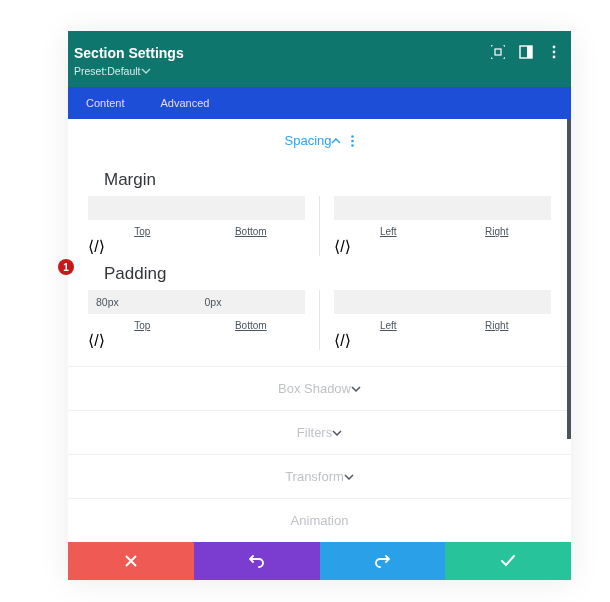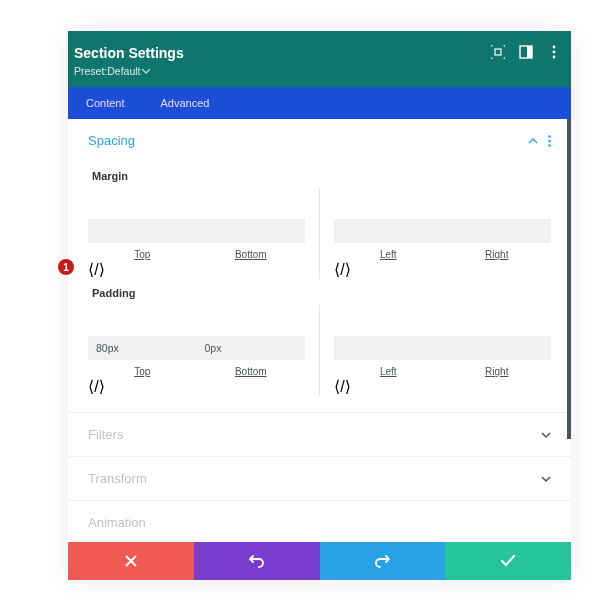--- a/index.html
+++ b/index.html
@@ -9,27 +9,27 @@
   .hdr-title { font-size: 14px; font-weight: 600; }
   .hdr-preset { font-size: 10.5px; opacity: .85; margin-top: 4px; display: flex; align-items: center; }
   .hdr-icons { position: absolute; right: 10px; top: 14px; display: flex; gap: 14px; align-items: center; }
   .hdr-icons span { width: 14px; height: 14px; display: inline-flex; align-items: center; justify-content: center; cursor: pointer; }
   .tabs { background: #1d4ed8; display: flex; }
   .tab { padding: 10px 18px; font-size: 11px; color: #e8d9fb; cursor: pointer; }
   .tab.active { background: #6c2eb9; color: #fff; }
   .body { flex: 1; overflow-y: auto; background: #fff; position: relative; }
   .body::after { content:""; position:absolute; right:0; top:0; width:4px; height:320px; background:#4a545f; }
   .panel { border-bottom: 1px solid #f0f0f0; }
-  .panel-hd { display: flex; justify-content: space-between; align-items: center; padding: 14px 20px; cursor: pointer; font-size: 13px; color: #bfc2c7; }
+  .panel-hd { display: flex; justify-content: center; align-items: center; padding: 14px 20px; cursor: pointer; font-size: 13px; color: #bfc2c7; }
   .panel-hd.open { color: #2ea3f2; }
   .panel-hd .right-icons { display: flex; gap: 10px; align-items: center; color: #2ea3f2; }
   .panel-body { padding: 0 20px 16px; }
-  .group-label { font-size: 11px; font-weight: 700; color: #32373c; margin: 8px 4px 6px; }
+  .group-label { font-size: 17px; font-weight: 400; color: #32373c; margin: 8px 16px 6px; }
   .cell { display: flex; flex-direction: column; align-items: center; }
-  .cell input { width: 100%; height: 24px; border: none; background: #f1f1f1; font-size: 10.5px; padding: 0 8px; color: #4a545f; margin-top: 31px; }
+  .cell input { width: 100%; height: 24px; border: none; background: #f1f1f1; font-size: 10.5px; padding: 0 8px; color: #4a545f; }
   .cell input::placeholder { color: #bbb; }
   .cell .lbl { font-size: 10px; color: #4a545f; margin-top: 6px; text-decoration: underline; }
   .divider-v { width:1px; background:#e5e5e5; }
   .footer { display: flex; height: 38px; }
   .footer div { flex:1; display:flex; align-items:center; justify-content:center; cursor:pointer; color:#fff; }
   .f-red { background:#ef5a55; }
   .f-purple { background:#7a3dcf; }
   .f-blue { background:#29a0e8; }
   .f-green { background:#27c39b; }
   .badge-1 { position:absolute; left:58px; top:259px; width:16px; height:16px; border-radius:50%; background:#c61a1a; color:#fff; font-size:10px; font-weight:bold; display:flex; align-items:center; justify-content:center; z-index:50; }
@@ -151,20 +151,28 @@
               <span class="lbl">Right</span>
             </div>
             <span class="link-ico">⟨/⟩</span>
           </div>
         </div>
 
       </div>
     </div>
 
 
+    <div class="panel">
+      <div class="panel-hd">
+        <span>Box Shadow</span>
+        <svg class="chev" viewBox="0 0 10 10">
+            <path d="M1 3 L5 7 L9 3" stroke="#4a545f" stroke-width="1.5" fill="none"></path>
+          </svg>
+      </div>
+    </div>
 
     <div class="panel">
       <div class="panel-hd">
         <span>Filters</span>
         <svg class="chev" viewBox="0 0 10 10">
             <path d="M1 3 L5 7 L9 3" stroke="#4a545f" stroke-width="1.5" fill="none"></path>
           </svg>
       </div>
     </div>
 

